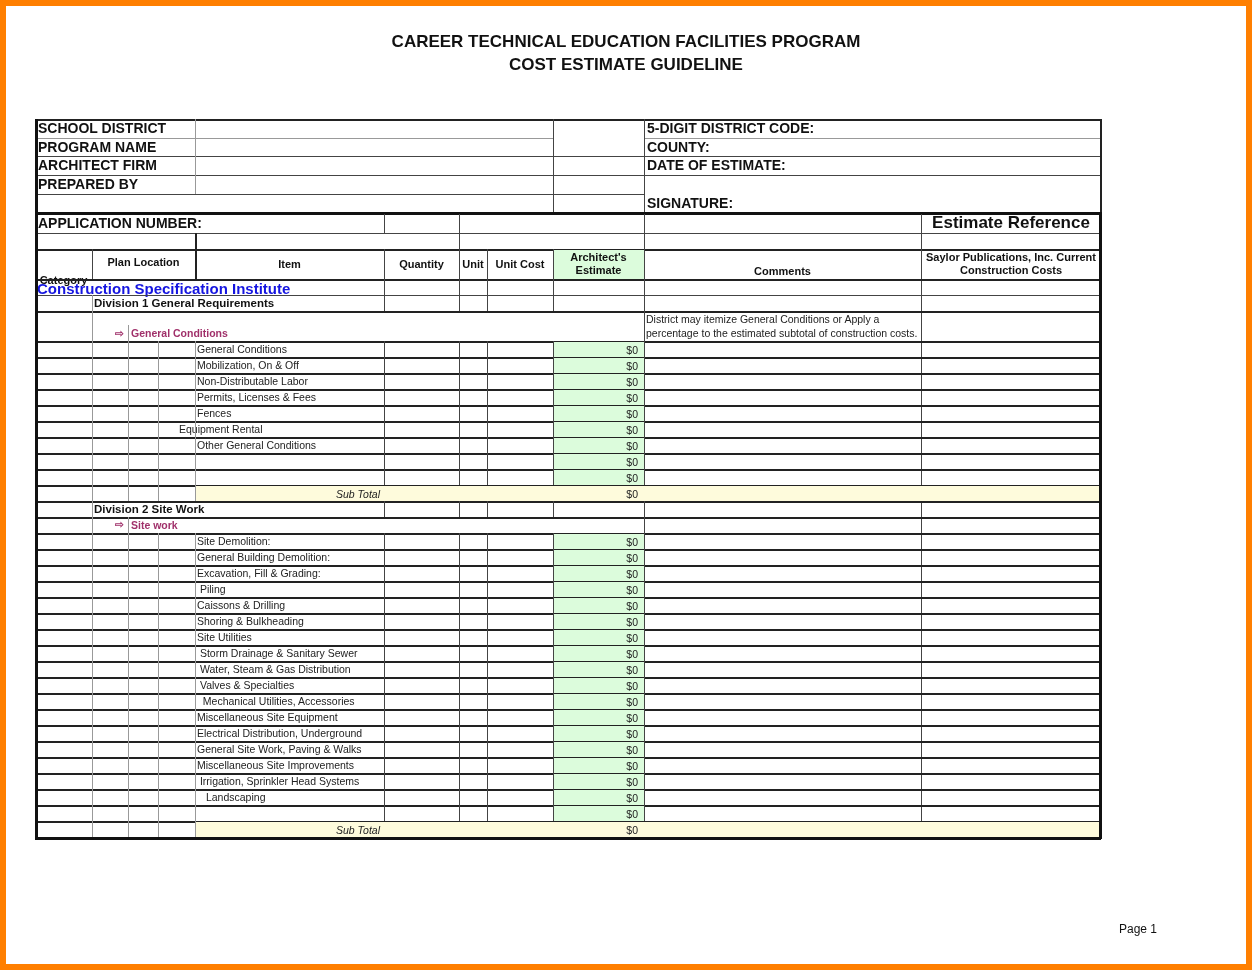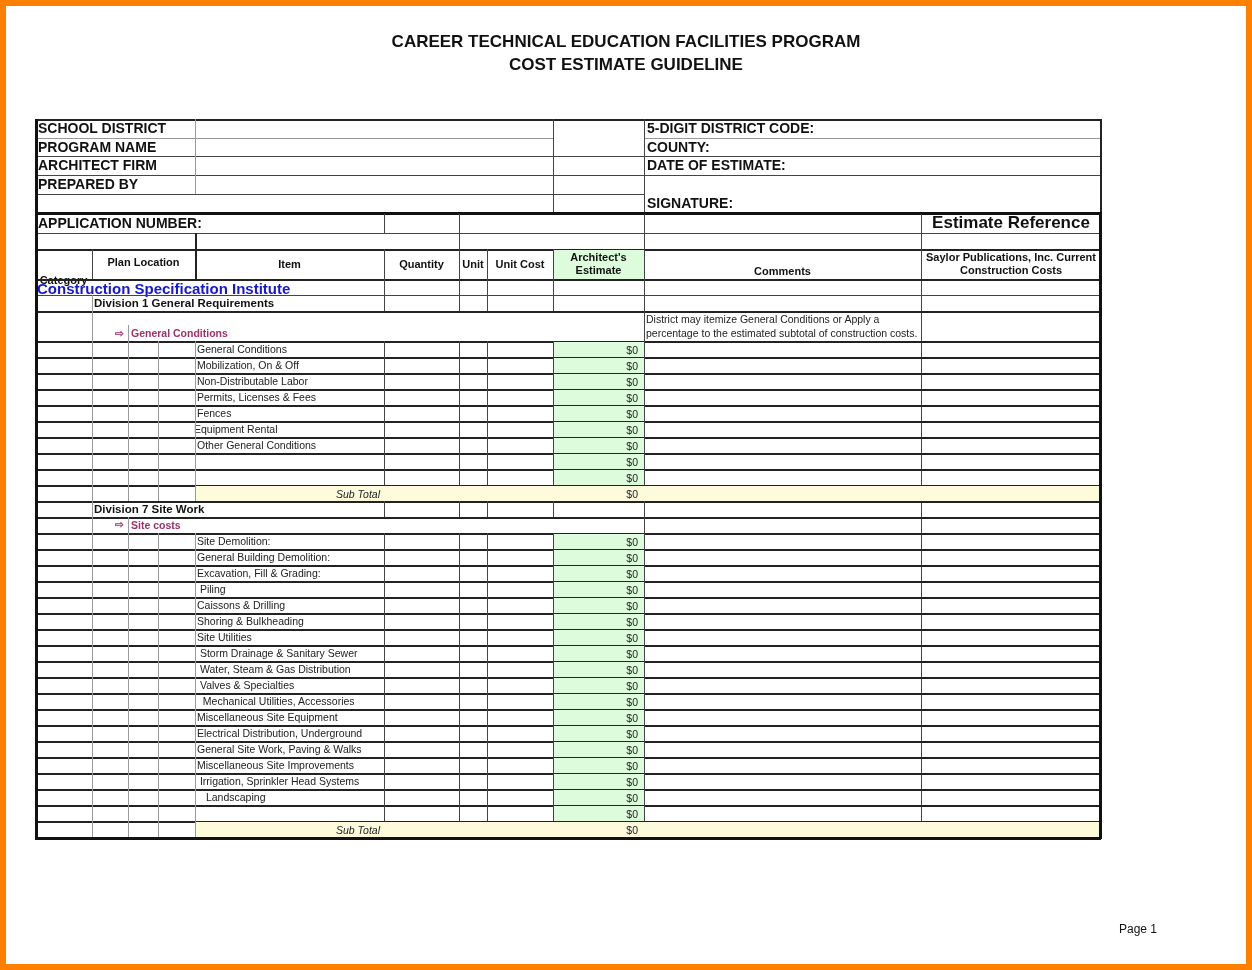--- a/index.html
+++ b/index.html
@@ -160,21 +160,21 @@
     <div class="hl mid" style="left:35px;top:405px;width:1066px"></div>
     <div class="abs green" style="left:554px;top:406px;width:90px;height:15px"></div>
     <div class="abs cell-text" style="left:197px;top:406px;width:185px;height:14px;line-height:14px;white-space:pre">Fences</div>
     <div class="abs money" style="left:554px;top:406px;width:84px;height:14px;line-height:16px">$0</div>
     <div class="abs" style="left:385px;top:406px;width:73px;height:14px"></div>
     <div class="abs" style="left:460px;top:406px;width:26px;height:14px"></div>
     <div class="abs" style="left:488px;top:406px;width:64px;height:14px"></div>
     <div class="abs" style="left:645px;top:406px;width:275px;height:14px"></div>
     <div class="hl mid" style="left:35px;top:421px;width:1066px"></div>
     <div class="abs green" style="left:554px;top:422px;width:90px;height:15px"></div>
-    <div class="abs cell-text" style="left:194px;top:422px;width:185px;height:14px;line-height:14px;white-space:pre">Equipment Rental</div>
+    <div class="abs cell-text" style="left:179px;top:422px;width:185px;height:14px;line-height:14px;white-space:pre">Equipment Rental</div>
     <div class="abs money" style="left:554px;top:422px;width:84px;height:14px;line-height:16px">$0</div>
     <div class="abs" style="left:385px;top:422px;width:73px;height:14px"></div>
     <div class="abs" style="left:460px;top:422px;width:26px;height:14px"></div>
     <div class="abs" style="left:488px;top:422px;width:64px;height:14px"></div>
     <div class="abs" style="left:645px;top:422px;width:275px;height:14px"></div>
     <div class="hl mid" style="left:35px;top:437px;width:1066px"></div>
     <div class="abs green" style="left:554px;top:438px;width:90px;height:15px"></div>
     <div class="abs cell-text" style="left:197px;top:438px;width:185px;height:14px;line-height:14px;white-space:pre">Other General Conditions</div>
     <div class="abs money" style="left:554px;top:438px;width:84px;height:14px;line-height:16px">$0</div>
     <div class="abs" style="left:385px;top:438px;width:73px;height:14px"></div>
@@ -204,30 +204,30 @@
     <div class="vl grey" style="left:195px;top:341px;height:160px"></div>
     <div class="vl " style="left:384px;top:341px;height:144px"></div>
     <div class="vl " style="left:459px;top:341px;height:144px"></div>
     <div class="vl " style="left:487px;top:341px;height:144px"></div>
     <div class="vl " style="left:553px;top:341px;height:144px"></div>
     <div class="vl " style="left:644px;top:341px;height:144px"></div>
     <div class="abs yellow" style="left:196px;top:486px;width:904px;height:15px"></div>
     <div class="abs subtotal" style="left:195px;top:486px;width:188px;height:14px;line-height:16px;width:185px">Sub Total</div>
     <div class="abs money" style="left:554px;top:486px;width:84px;height:14px;line-height:16px">$0</div>
     <div class="hl mid" style="left:35px;top:501px;width:1066px"></div>
-    <div class="abs div-title" style="left:94px;top:501px;width:290px;height:16px;line-height:16px">Division 7 Site Work</div>
+    <div class="abs div-title" style="left:94px;top:501px;width:290px;height:16px;line-height:16px">Division 2 Site Work</div>
     <div class="vl grey" style="left:92px;top:501px;height:16px"></div>
     <div class="vl " style="left:384px;top:501px;height:16px"></div>
     <div class="vl " style="left:459px;top:501px;height:16px"></div>
     <div class="vl " style="left:487px;top:501px;height:16px"></div>
     <div class="vl " style="left:553px;top:501px;height:16px"></div>
     <div class="vl " style="left:644px;top:501px;height:16px"></div>
     <div class="hl mid" style="left:35px;top:517px;width:1066px"></div>
     <div class="abs sub-head" style="left:115px;top:518px;width:14px;height:13px">⇨</div>
-    <div class="abs sub-head" style="left:131px;top:519px;width:200px;height:13px;">Site costs</div>
+    <div class="abs sub-head" style="left:131px;top:519px;width:200px;height:13px;">Site work</div>
     <div class="vl grey" style="left:92px;top:517px;height:16px"></div>
     <div class="vl grey" style="left:128px;top:517px;height:16px"></div>
     <div class="vl " style="left:644px;top:517px;height:16px"></div>
     <div class="hl mid" style="left:35px;top:533px;width:1066px"></div>
     <div class="abs green" style="left:554px;top:534px;width:90px;height:15px"></div>
     <div class="abs cell-text" style="left:197px;top:534px;width:185px;height:14px;line-height:14px;white-space:pre">Site Demolition:</div>
     <div class="abs money" style="left:554px;top:534px;width:84px;height:14px;line-height:16px">$0</div>
     <div class="abs" style="left:385px;top:534px;width:73px;height:14px"></div>
     <div class="abs" style="left:460px;top:534px;width:26px;height:14px"></div>
     <div class="abs" style="left:488px;top:534px;width:64px;height:14px"></div>

